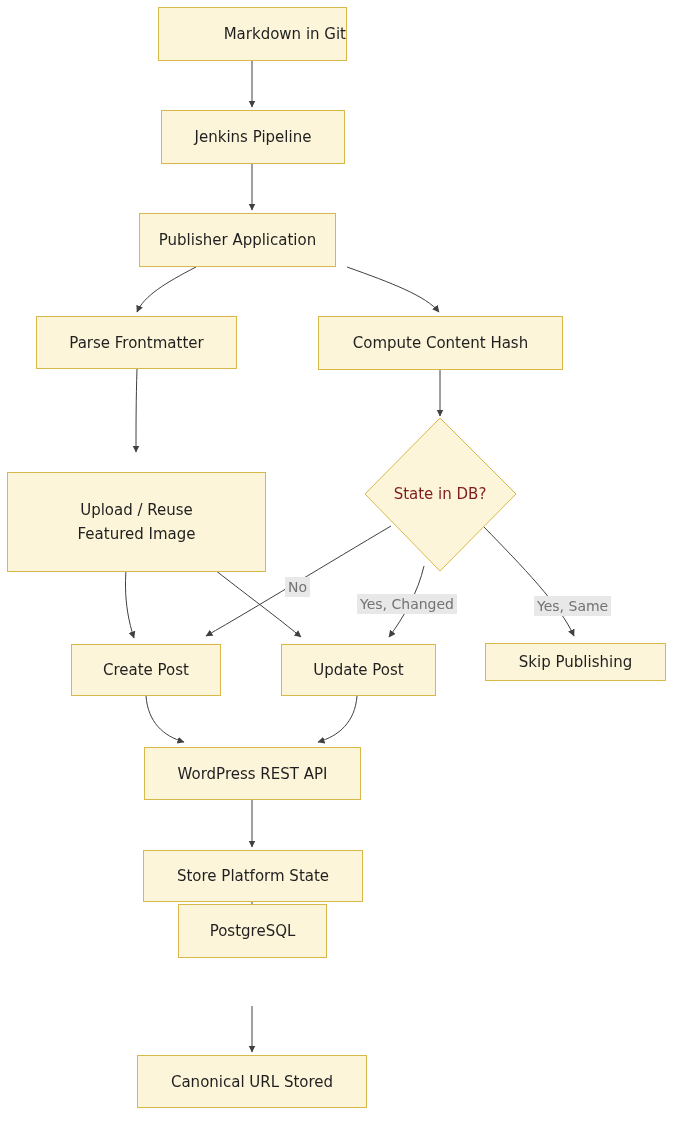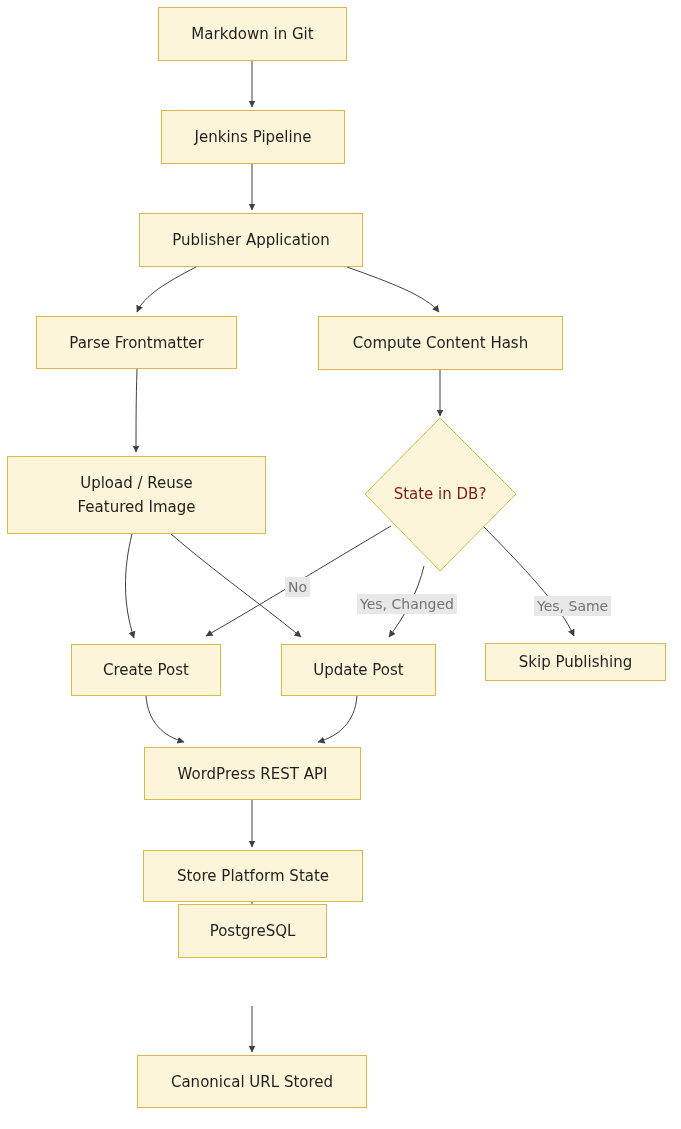--- a/index.html
+++ b/index.html
@@ -85,41 +85,41 @@
     <path class="edge-path" marker-end="url(#arrow)" d="M484,527 C522,566 560,605 574,636"></path>
     <path class="edge-path" marker-end="url(#arrow)" d="M146,696 C148,722 163,736 184,742"></path>
     <path class="edge-path" marker-end="url(#arrow)" d="M357,696 C355,722 339,736 318,742"></path>
     <path class="edge-path" marker-end="url(#arrow)" d="M252,800 L252,847"></path>
     <path class="edge-path" marker-end="url(#arrow)" d="M252,902 L252,949"></path>
     <path class="edge-path" marker-end="url(#arrow)" d="M252,1006 L252,1052"></path>
 
     <polygon points="440,418 516,494 440,571 365,494" fill="#fdf5d9" stroke="#d9b84a" stroke-width="1"></polygon>
   </svg>
 
-  <div class="node" style="left:158px; top:7px;  width:189px; height:54px;">
+  <div class="node" style="left:158px; top:7px;  width:189px; height:54px;align-items:flex-end;">
     <span>Markdown in Git</span>
   </div>
 
   <div class="node" style="left:161px; top:110px; width:184px; height:54px;">
     <span>Jenkins Pipeline</span>
   </div>
 
-  <div class="node" style="left:139px; top:213px; width:224px; height:54px;">
+  <div class="node" style="left:139px; top:213px; width:197px; height:54px;">
     <span>Publisher Application</span>
   </div>
 
   <div class="node" style="left:36px; top:316px; width:201px; height:53px;">
     <span>Parse Frontmatter</span>
   </div>
 
   <div class="node" style="left:318px; top:316px; width:245px; height:54px;">
     <span>Compute Content Hash</span>
   </div>
 
-  <div class="node" style="left:7px; top:456px; width:259px; height:78px;">
+  <div class="node" style="left:7px; top:472px; width:259px; height:100px;">
     <span>Upload / Reuse</span>
     <span>Featured Image</span>
   </div>
 
   <div class="diamond-label" style="left:440px; top:494px;">State in DB?</div>
 
   <div class="node" style="left:71px; top:644px; width:150px; height:52px;">
     <span>Create Post</span>
   </div>
 

